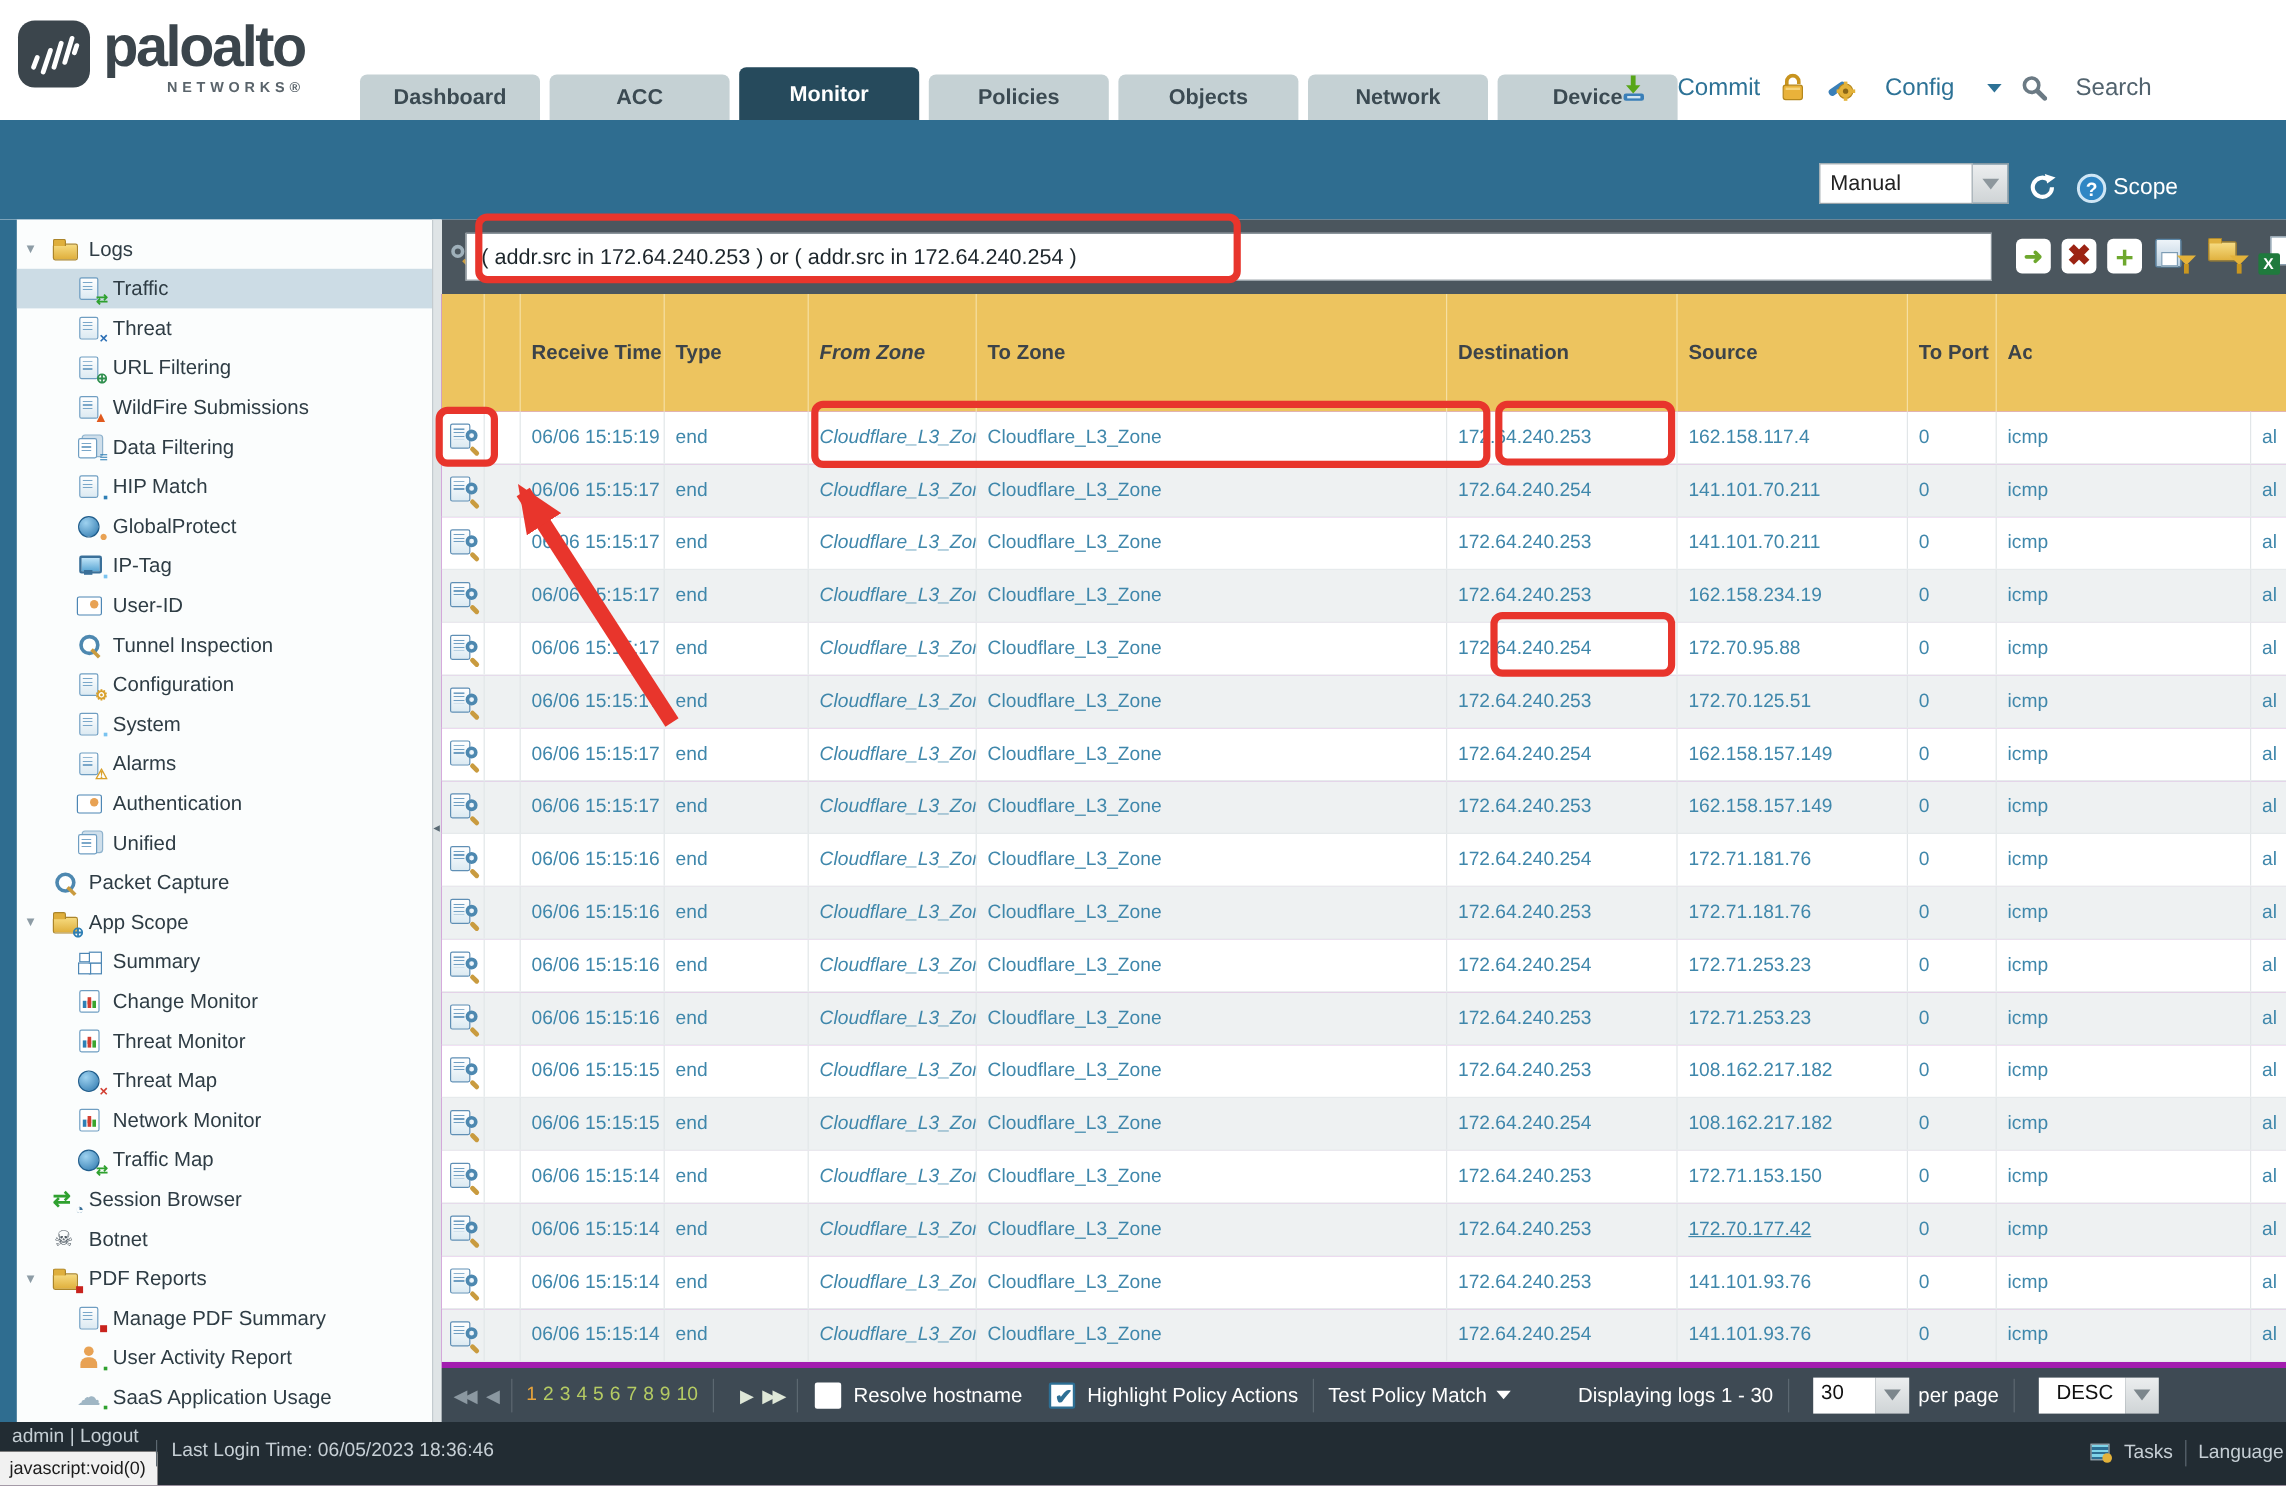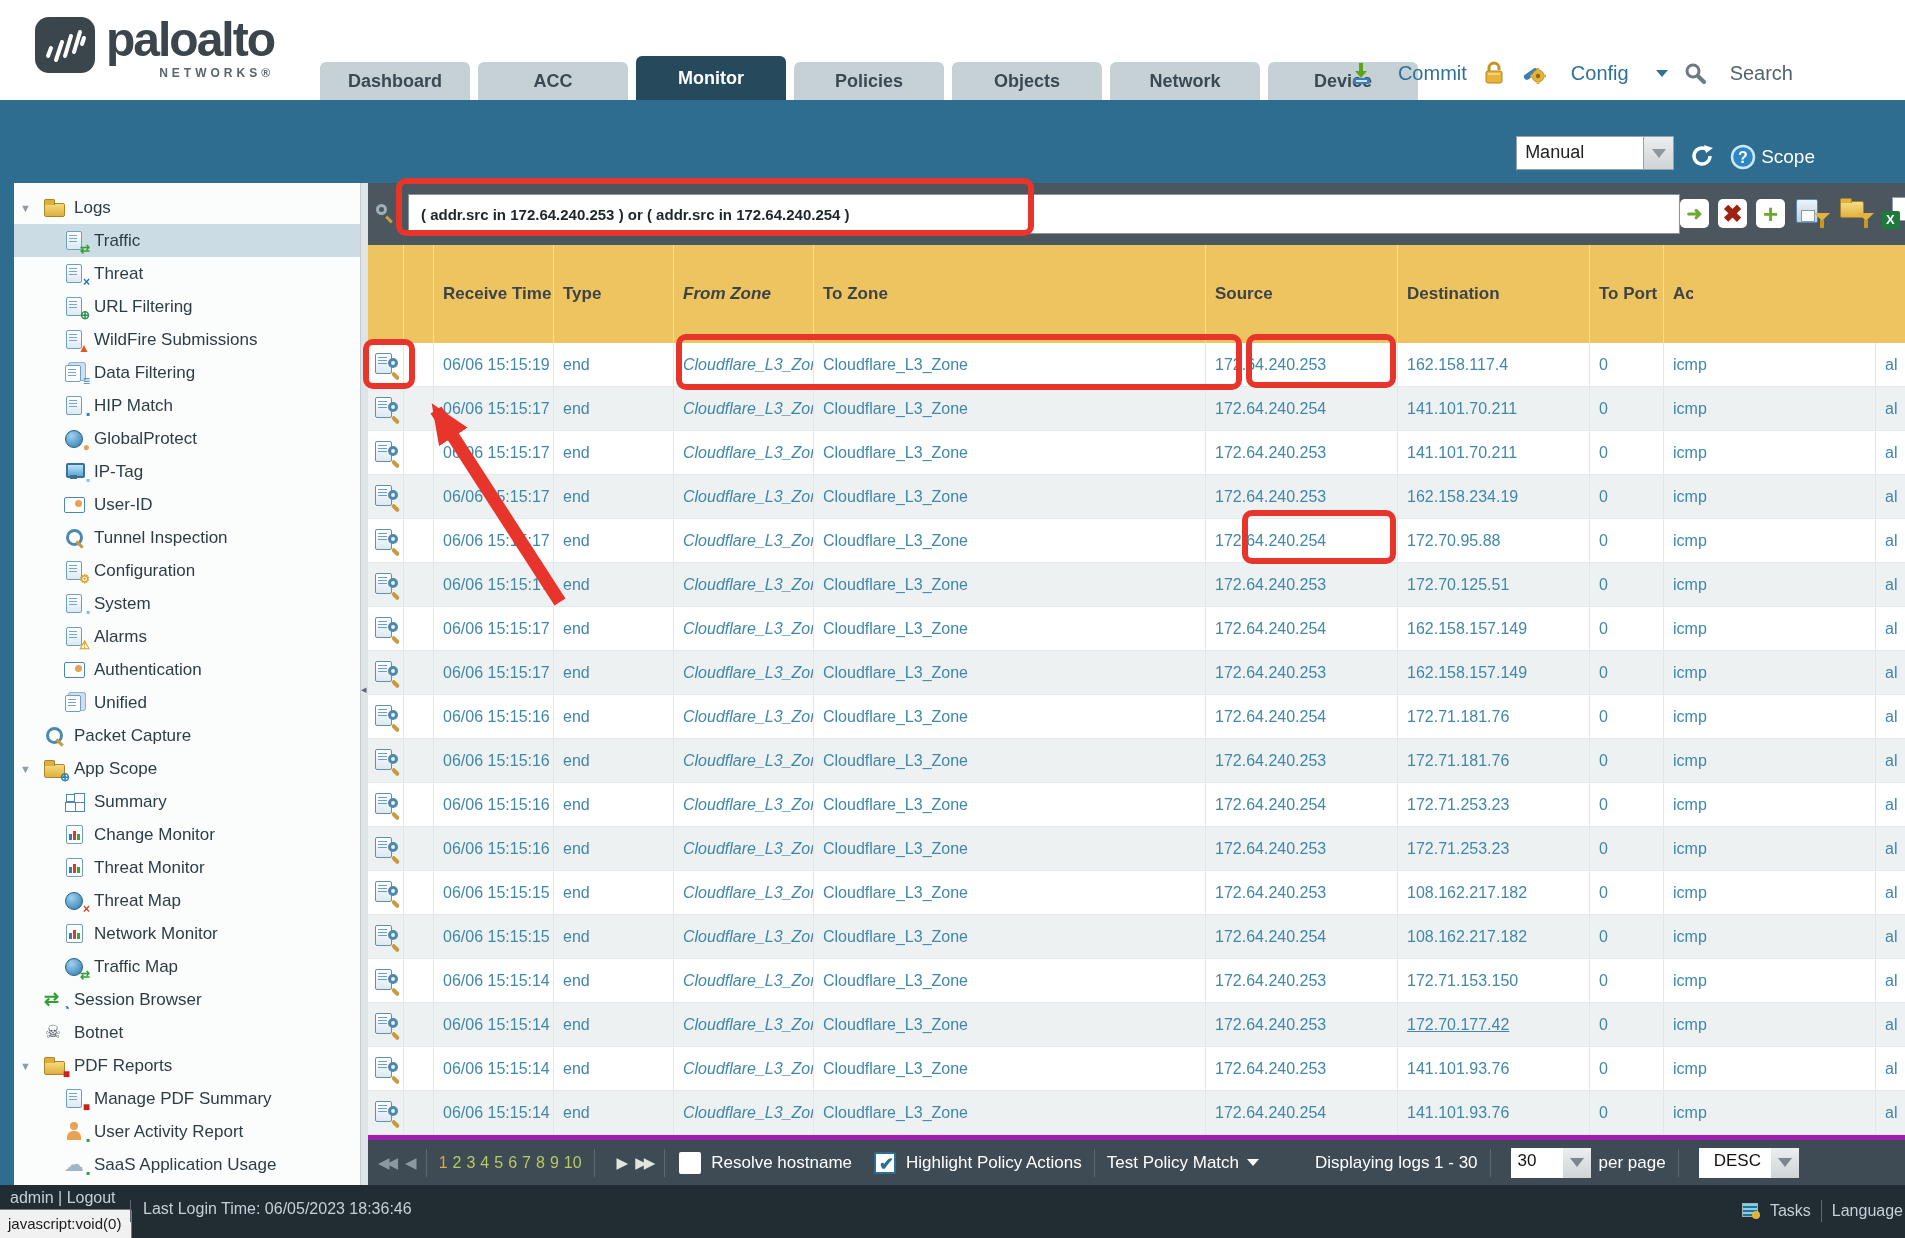--- a/index.html
+++ b/index.html
@@ -1,21 +1,21 @@
 <!DOCTYPE html>
 <html><head>
 <meta charset="utf-8">
 <style>
   * { margin:0; padding:0; box-sizing:border-box; }
   html,body { background:#888; }
   body { font-family:"Liberation Sans", sans-serif; }
   #app { position:relative; width:1905px; height:1238px; background:#fff; overflow:hidden; margin:0 auto; }
 
   
-  .top { position:absolute; top:0; left:0; right:0; height:100px; background:#fff;margin-left:20px; }
+  .top { position:absolute; top:0; left:0; right:0; height:100px; background:#fff; }
   .logo { position:absolute; left:14px; top:16px; display:flex; align-items:flex-start; gap:10px; }
   .logo-wordmark { display:flex; flex-direction:column; }
   .logo-brand { font-size:48px; font-weight:600; color:#3b454c; letter-spacing:-2px; line-height:1; }
   .logo-sub { font-size:12px; font-weight:700; color:#5a646b; letter-spacing:4px; text-align:right; margin-top:2px; }
   .tabs { position:absolute; left:300px; bottom:0; display:flex; align-items:flex-end; gap:8px; }
   .tab { width:150px; height:38px; background:#c5d1d4; border-radius:6px 6px 0 0; display:flex; align-items:center; justify-content:center; font-size:18px; font-weight:700; color:#3b4a52; cursor:default; }
   .tab.active { background:#264a5c; color:#fff; height:44px; }
   .top-actions { position:absolute; right:112px; top:52px; height:42px; display:flex; align-items:center; gap:16px; font-size:20px; }
   .action-item { display:flex; align-items:center; gap:24px; color:#2d7296; }
   .action-item.gray { color:#52636e; }
@@ -28,21 +28,21 @@
   .select-box .val { width:128px; height:34px; background:#fff; border:1px solid #98a3a9; font-size:18px; color:#222; padding:5px 8px; }
   .select-box .btn { width:30px; height:34px; background:linear-gradient(#eceeef,#cfd4d6); border:1px solid #98a3a9; border-left:none; display:flex; align-items:center; justify-content:center; }
   .tri { width:0; height:0; border-left:7px solid transparent; border-right:7px solid transparent; border-top:9px solid #8d979d; }
   .help-item { display:flex; align-items:center; gap:5px; color:#fff; font-size:19px; }
 
   
   .filter-row { position:absolute; top:183px; left:368px; right:0; height:62px; background:#4b565e; }
   .mini-mag { position:absolute; left:7px; top:20px; width:18px; height:18px; }
   .mini-mag i { position:absolute; left:1px; top:1px; width:11px; height:11px; border:3px solid #9fb0ba; border-radius:50%; }
   .mini-mag b { position:absolute; right:0px; bottom:0px; width:8px; height:3px; background:#c99b3f; transform:rotate(45deg); }
-  .filter-input { position:absolute; left:40px; top:11px; width:1272px; height:40px; border:1px solid #8a949b; font-size:15px; color:#1d262b; padding:0 12px; font-family:"Liberation Sans",sans-serif;font-weight:bold; }
+  .filter-input { position:absolute; left:20px; top:11px; width:1272px; height:40px; border:1px solid #8a949b; font-size:18px; color:#1d262b; padding:0 12px; font-family:"Liberation Sans",sans-serif; }
   .fbtn { position:absolute; top:16px; width:29px; height:29px; background:#fff; border-radius:5px; display:flex; align-items:center; justify-content:center; font-weight:700; }
   .fbtn.arrow { left:1312px; color:#6ea82e; font-size:19px; }
   .fbtn.clear { left:1350px; color:#9c2313; font-size:24px; line-height:20px; }
   .fbtn.add { left:1388px; color:#6ea82e; font-size:26px; line-height:22px; }
   .ficon { position:absolute; top:14px; width:34px; height:32px; }
   .ficon.save { left:1428px; }
   .ficon.load { left:1472px; }
   .ficon.export { left:1514px; }
   .disk { position:absolute; left:0; top:2px; width:22px; height:24px; background:linear-gradient(#eef4f9,#b9cede); border:1px solid #5b87a8; border-radius:2px; }
   .disk::after { content:""; position:absolute; left:4px; top:10px; width:12px; height:10px; background:#fff; border:1px solid #7c9cb4; }
@@ -464,25 +464,25 @@
         </div>
         <div class="th c3">
           <span>Type</span>
         </div>
         <div class="th c4">
           <span>From Zone</span>
         </div>
         <div class="th c5">
           <span>To Zone</span>
         </div>
+        <div class="th c7">
+          <span>Destination</span>
+        </div>
         <div class="th c6">
           <span>Source</span>
-        </div>
-        <div class="th c7">
-          <span>Destination</span>
         </div>
         <div class="th c8">
           <span>To Port</span>
         </div>
         <div class="th c10">
           <span>Ac</span>
         </div>
       </div>
     <div id="tbody">
         <div class="row">

